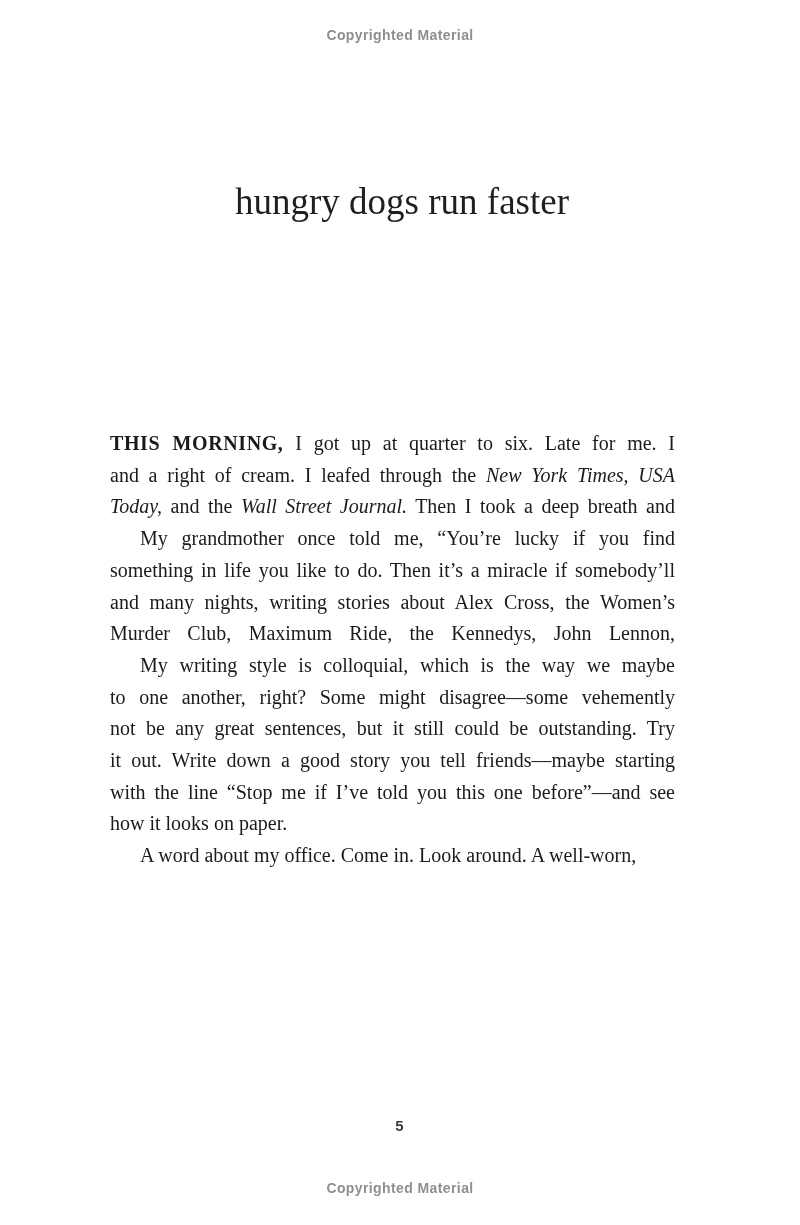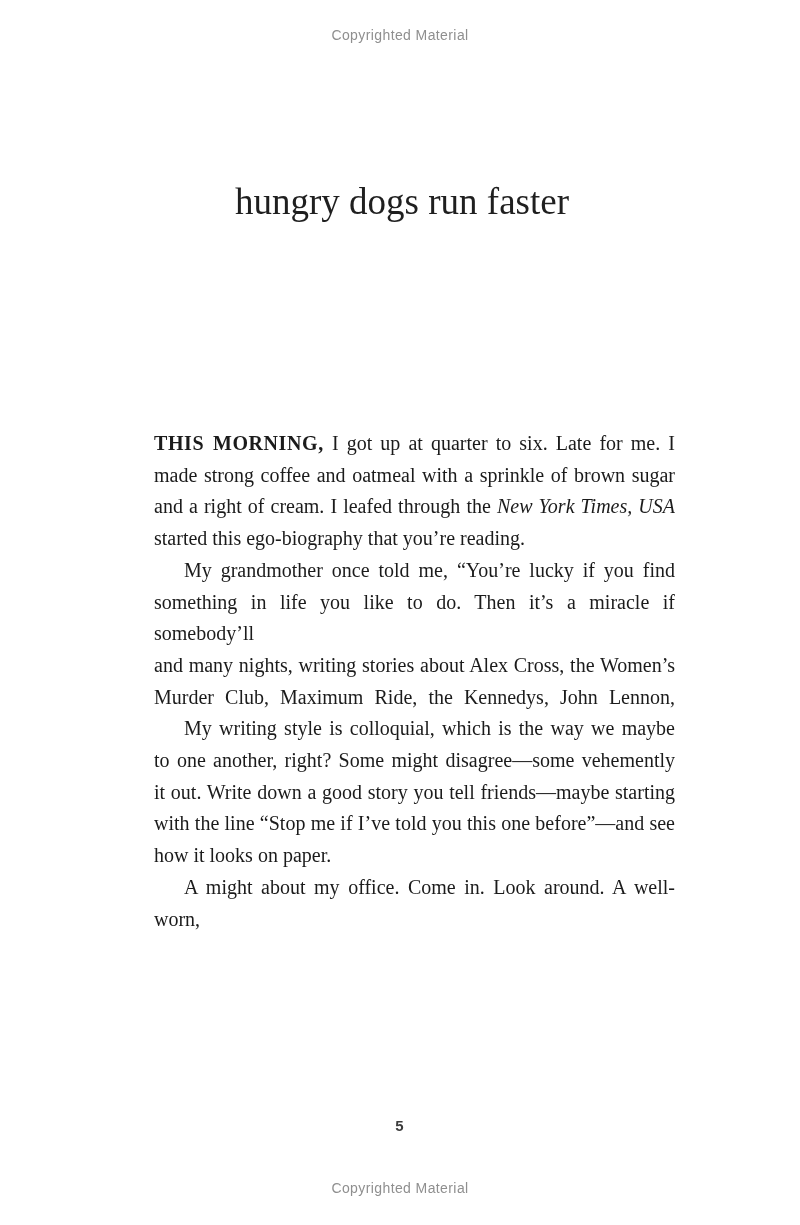--- a/index.html
+++ b/index.html
@@ -10,21 +10,21 @@
     position: relative;
     font-family: "Liberation Serif", "DejaVu Serif", serif;
     color: #1b1b1b;
     overflow: hidden;
   }
   .notice {
     position: absolute;
     left: 0; right: 0;
     text-align: center;
     font-family: "Liberation Sans", "DejaVu Sans", sans-serif;
-    font-weight: 400;
+    font-weight: 700;
     font-size: 14px;
     letter-spacing: 0.4px;
     color: #8f8f8f;
   }
   .notice.top { top: 27px; }
   .notice.bottom { top: 1180px; }
   .chapter-title {
     position: absolute;
     top: 179px;
     left: 4px; right: 0;
@@ -32,21 +32,20 @@
     font-size: 37px;
     font-weight: 400;
     color: #1f1f1f;
     line-height: 1.25;
   }
   .body-text {
     position: absolute;
     top: 428px;
     left: 110px;
     right: 125px;
-    margin-left: 44px;
   }
   .paragraph { margin: 0; }
   .bline {
     font-size: 20px;
     line-height: 31.7px;
     text-align: justify;
     text-align-last: justify;
     white-space: normal;
   }
   .bline.last { text-align-last: left; }
@@ -71,37 +70,37 @@
 </head>
 <body>
 
 <div class="notice top">Copyrighted Material</div>
 
 <div class="chapter-title">hungry dogs run faster</div>
 
 <div class="body-text">
     <div class="paragraph">
       <div class="bline"><span class="lead">THIS MORNING,</span><span> I got up at quarter to six. Late for me. I</span></div>
-      <div class="bline"><span>made strong coffee and oatmeal with a sprinkle of brown sugar</span></div>
       <div class="bline"><span>and a right of cream. I leafed through the </span><span class="em">New York Times, USA</span></div>
-      <div class="bline last"><span>started this ego-biography that you’re reading.</span></div>
+      <div class="bline"><span class="em">Today,</span><span> and the </span><span class="em">Wall Street Journal.</span><span> Then I took a deep breath and</span></div>
     </div>
     <div class="paragraph">
       <div class="bline indent"><span>My grandmother once told me, “You’re lucky if you find</span></div>
       <div class="bline"><span>something in life you like to do. Then it’s a miracle if somebody’ll</span></div>
       <div class="bline"><span>and many nights, writing stories about Alex Cross, the Women’s</span></div>
       <div class="bline"><span>Murder Club, Maximum Ride, the Kennedys, John Lennon,</span></div>
     </div>
     <div class="paragraph">
       <div class="bline indent"><span>My writing style is colloquial, which is the way we maybe</span></div>
       <div class="bline"><span>to one another, right? Some might disagree—some vehemently</span></div>
+      <div class="bline"><span>not be any great sentences, but it still could be outstanding. Try</span></div>
       <div class="bline"><span>it out. Write down a good story you tell friends—maybe starting</span></div>
       <div class="bline"><span>with the line “Stop me if I’ve told you this one before”—and see</span></div>
       <div class="bline last"><span>how it looks on paper.</span></div>
     </div>
     <div class="paragraph">
-      <div class="bline last indent"><span>A might about my office. Come in. Look around. A well-worn,</span></div>
+      <div class="bline last indent"><span>A word about my office. Come in. Look around. A well-worn,</span></div>
     </div>
   </div>
 
 <div class="page-number">5</div>
 
 <div class="notice bottom">Copyrighted Material</div>
 
 </body></html>

